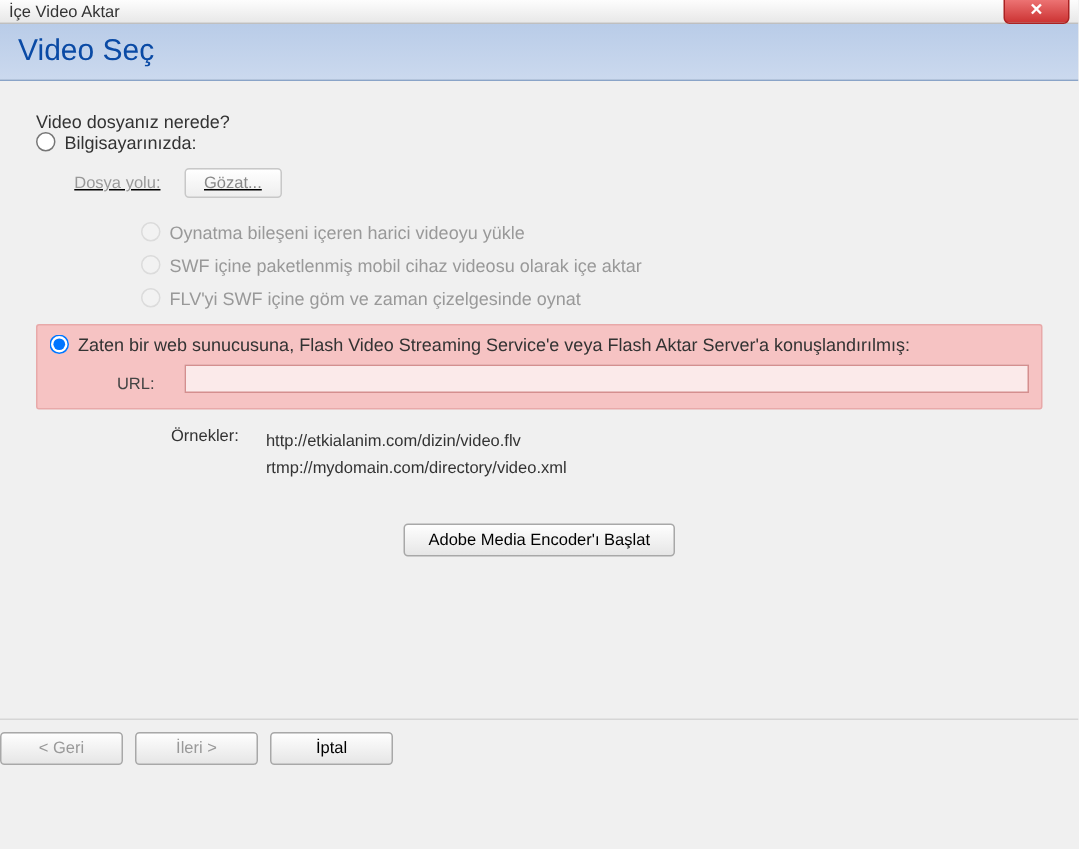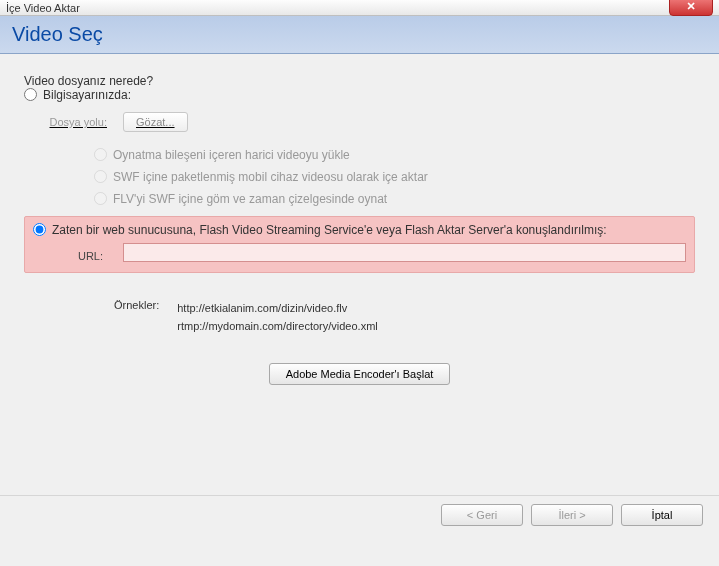--- a/index.html
+++ b/index.html
@@ -70,21 +70,21 @@
 .highlight-box .radio-row { color: #333; margin-bottom: 6px; }
 .url-row { display: flex; align-items: flex-end; gap: 20px; margin-left: 36px; }
 .url-label { font-size: 11px; color: #444; width: 34px; text-align: right; }
 .url-input {
   flex: 1;
   border: 1px solid #d48f8f;
   background: #fbeaea;
   height: 19px; font-size: 11px; padding: 0 4px;
 }
 
-.examples { margin: 26px 0 14px 90px; font-size: 11px; color: #333; display: flex; gap: 18px; }
+.examples { margin: 12px 0 14px 90px; font-size: 11px; color: #333; display: flex; gap: 18px; }
 .examples-col { line-height: 18px; }
 .examples-label { color: #333; }
 
 .infobox {
   border: 1px solid #d6d6d6;
   background: #f2f2f2;
   padding: 14px 14px;
   font-size: 11px; color: #333;
   line-height: 16px;
   min-height: 74px;
@@ -95,24 +95,24 @@
 .encoder-row { text-align: center; margin-top: 28px; }
 .encoder-btn {
   font-size: 11px;
   background: linear-gradient(#fefefe,#e6e6e6);
   border: 1px solid #a8a8a8; border-radius: 3px;
   padding: 4px 16px; cursor: pointer;
 }
 
 .footer {
   position: absolute;
-  bottom: 0; right: 0; left: 0;
+  bottom: 16px; right: 0; left: 0;
   padding: 8px 16px 8px 0;
   border-top: 1px solid #d6d6d6;
-  display: flex; justify-content: flex-end; gap: 8px;
+  display: flex; gap: 8px;
   background: #f0f0f0;
 }
 .nav-btn {
   width: 82px; height: 22px;
   font-size: 11px;
   background: linear-gradient(#fefefe,#e6e6e6);
   border: 1px solid #a8a8a8; border-radius: 3px;
   cursor: pointer;
 }
 .nav-btn.disabled { color: #999; }

